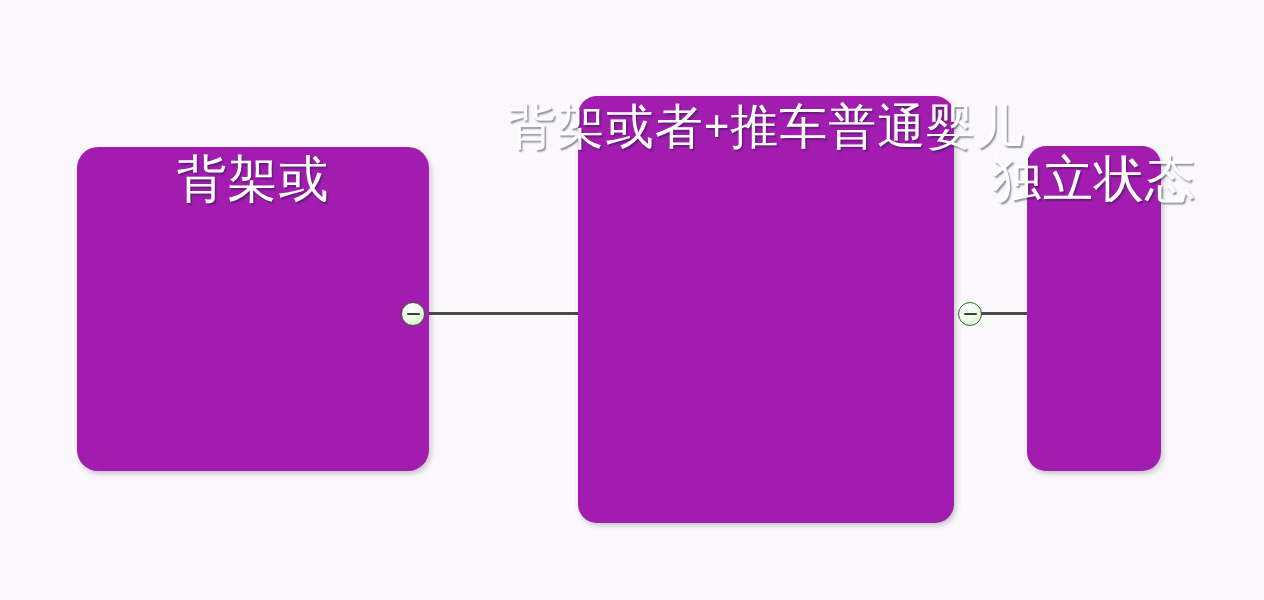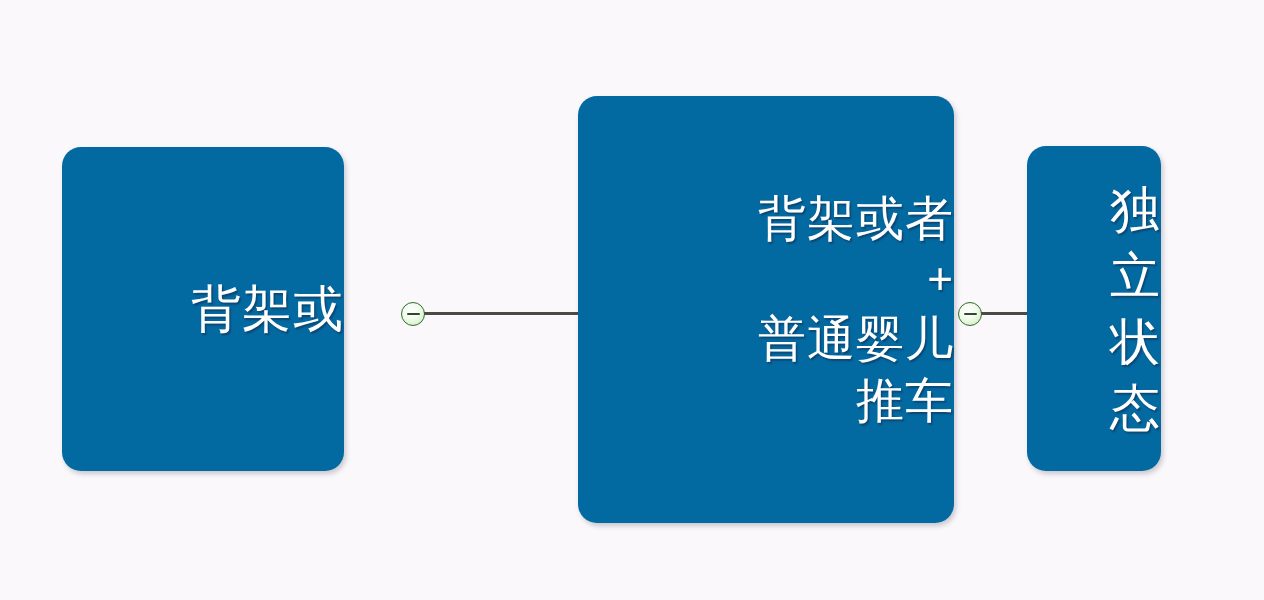--- a/index.html
+++ b/index.html
@@ -61,48 +61,48 @@
     height: 2.6px;
     background: #2d4a2b;
     border-radius: 1px;
   }
   #toggle-left  { left: 401px; top: 302px; }
   #toggle-right { left: 958px; top: 302px; }
 
   
   .node-box {
     position: absolute;
-    background: #0369a1;
+    background: #a21caf;
     border-radius: 19px;
     box-shadow: 2px 3px 5px rgba(60, 60, 80, 0.26);
     display: flex;
-    flex-direction: column;
-    align-items: flex-end;
+    align-items: flex-start;
     justify-content: center;
     box-sizing: border-box;
     color: #ffffff;
     z-index: 2;
   }
   .node-text-line {
     display: block;
     text-align: center;
     color: #ffffff;
     font-weight: 400;
     letter-spacing: 1px;
     text-shadow: 1.5px 1.5px 1.5px rgba(25, 30, 60, 0.45);
     white-space: nowrap;
     line-height: 1.28;
   }
 
   
   #node-left {
-    left: 62px;
+    left: 77px;
     top: 147px;
-    width: 282px;
+    width: 352px;
     height: 324px;
+    border-radius: 21px;
   }
   #node-left .node-text-line { font-size: 50px; }
 
   
   #node-center {
     left: 578px;
     top: 96px;
     width: 376px;
     height: 427px;
   }
@@ -135,22 +135,22 @@
     <span class="minus-bar"></span>
   </div>
 
   <div class="node-box" id="node-left">
     <span class="node-text-line">背架或</span>
   </div>
 
   <div class="node-box" id="node-center">
     <span class="node-text-line">背架或者</span>
     <span class="node-text-line plus-line">+</span>
+    <span class="node-text-line">推车</span>
     <span class="node-text-line">普通婴儿</span>
-    <span class="node-text-line">推车</span>
   </div>
 
   <div class="node-box" id="node-right">
     <span class="node-text-line">独</span>
     <span class="node-text-line">立</span>
     <span class="node-text-line">状</span>
     <span class="node-text-line">态</span>
   </div>
 
 </div>

